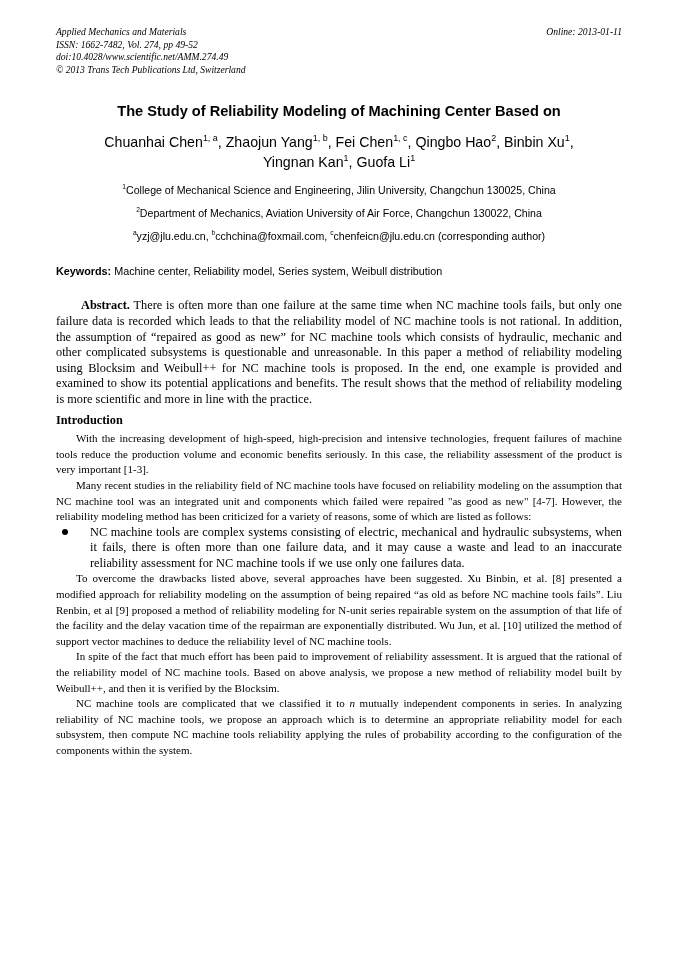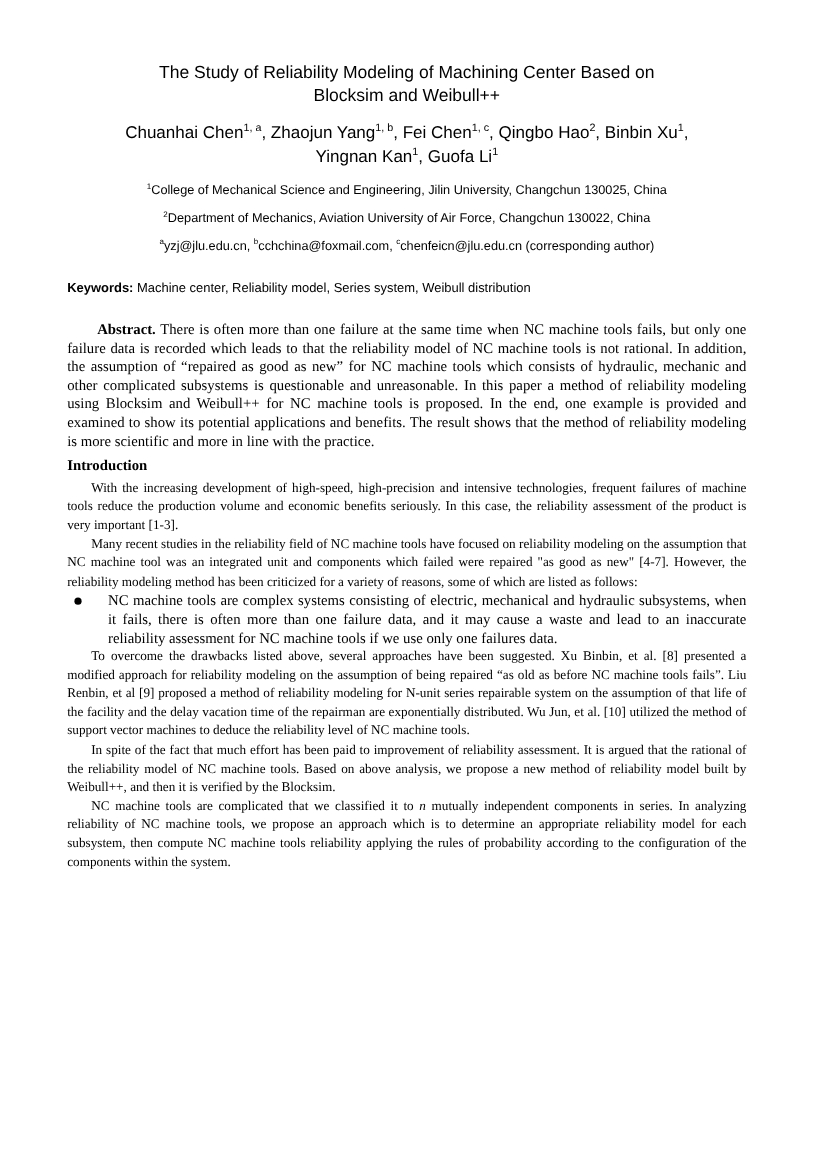--- a/index.html
+++ b/index.html
@@ -36,21 +36,21 @@
     position: absolute;
     right: 0;
     top: 0;
     font-style: italic;
     font-size: 9.6px;
   }
 
   
   .title {
     font-family: "Liberation Sans", sans-serif;
-    font-weight: normal;
+    font-weight: bold;
     font-size: 14.6px;
     line-height: 19px;
     text-align: center;
     margin-top: 26px;
     padding: 0 10px;
   }
 
   
   .authors {
     font-family: "Liberation Sans", sans-serif;
@@ -140,25 +140,31 @@
     height: 6px;
     background: #000;
     border-radius: 50%;
   }
 </style>
 </head>
 <body>
 
 <div class="page">
 
+  <div class="jheader">
+    <div class="line">Applied Mechanics and Materials</div>
+    <div class="line">ISSN: 1662-7482, Vol. 274, pp 49-52</div>
+    <div class="line">doi:10.4028/www.scientific.net/AMM.274.49</div>
+    <div class="line">© 2013 Trans Tech Publications Ltd, Switzerland</div>
+    <div class="online">Online: 2013-01-11</div>
+  </div>
 
   <div class="title">
     <span>The Study of Reliability Modeling of Machining Center Based on</span>
     <br>
-    <span>Blocksim and Weibull++</span>
   </div>
 
   <div class="authors">
     <span id="author-line-1"><span>Chuanhai Chen</span><sup>1, a</sup><span>, </span><span>Zhaojun Yang</span><sup>1, b</sup><span>, </span><span>Fei Chen</span><sup>1, c</sup><span>, </span><span>Qingbo Hao</span><sup>2</sup><span>, </span><span>Binbin Xu</span><sup>1</sup><span>,</span></span>
     <br>
     <span id="author-line-2"><span>Yingnan Kan</span><sup>1</sup><span>, </span><span>Guofa Li</span><sup>1</sup></span>
   </div>
 
   <div class="affil">
     <div class="row">

